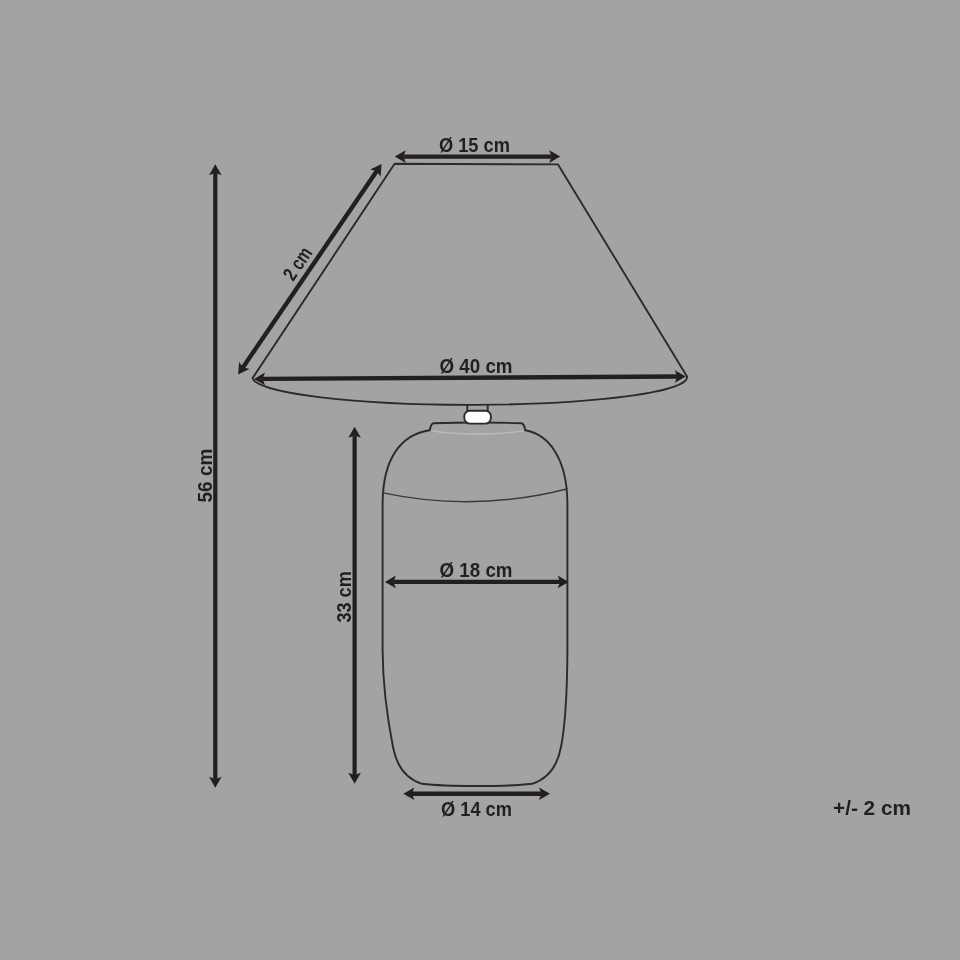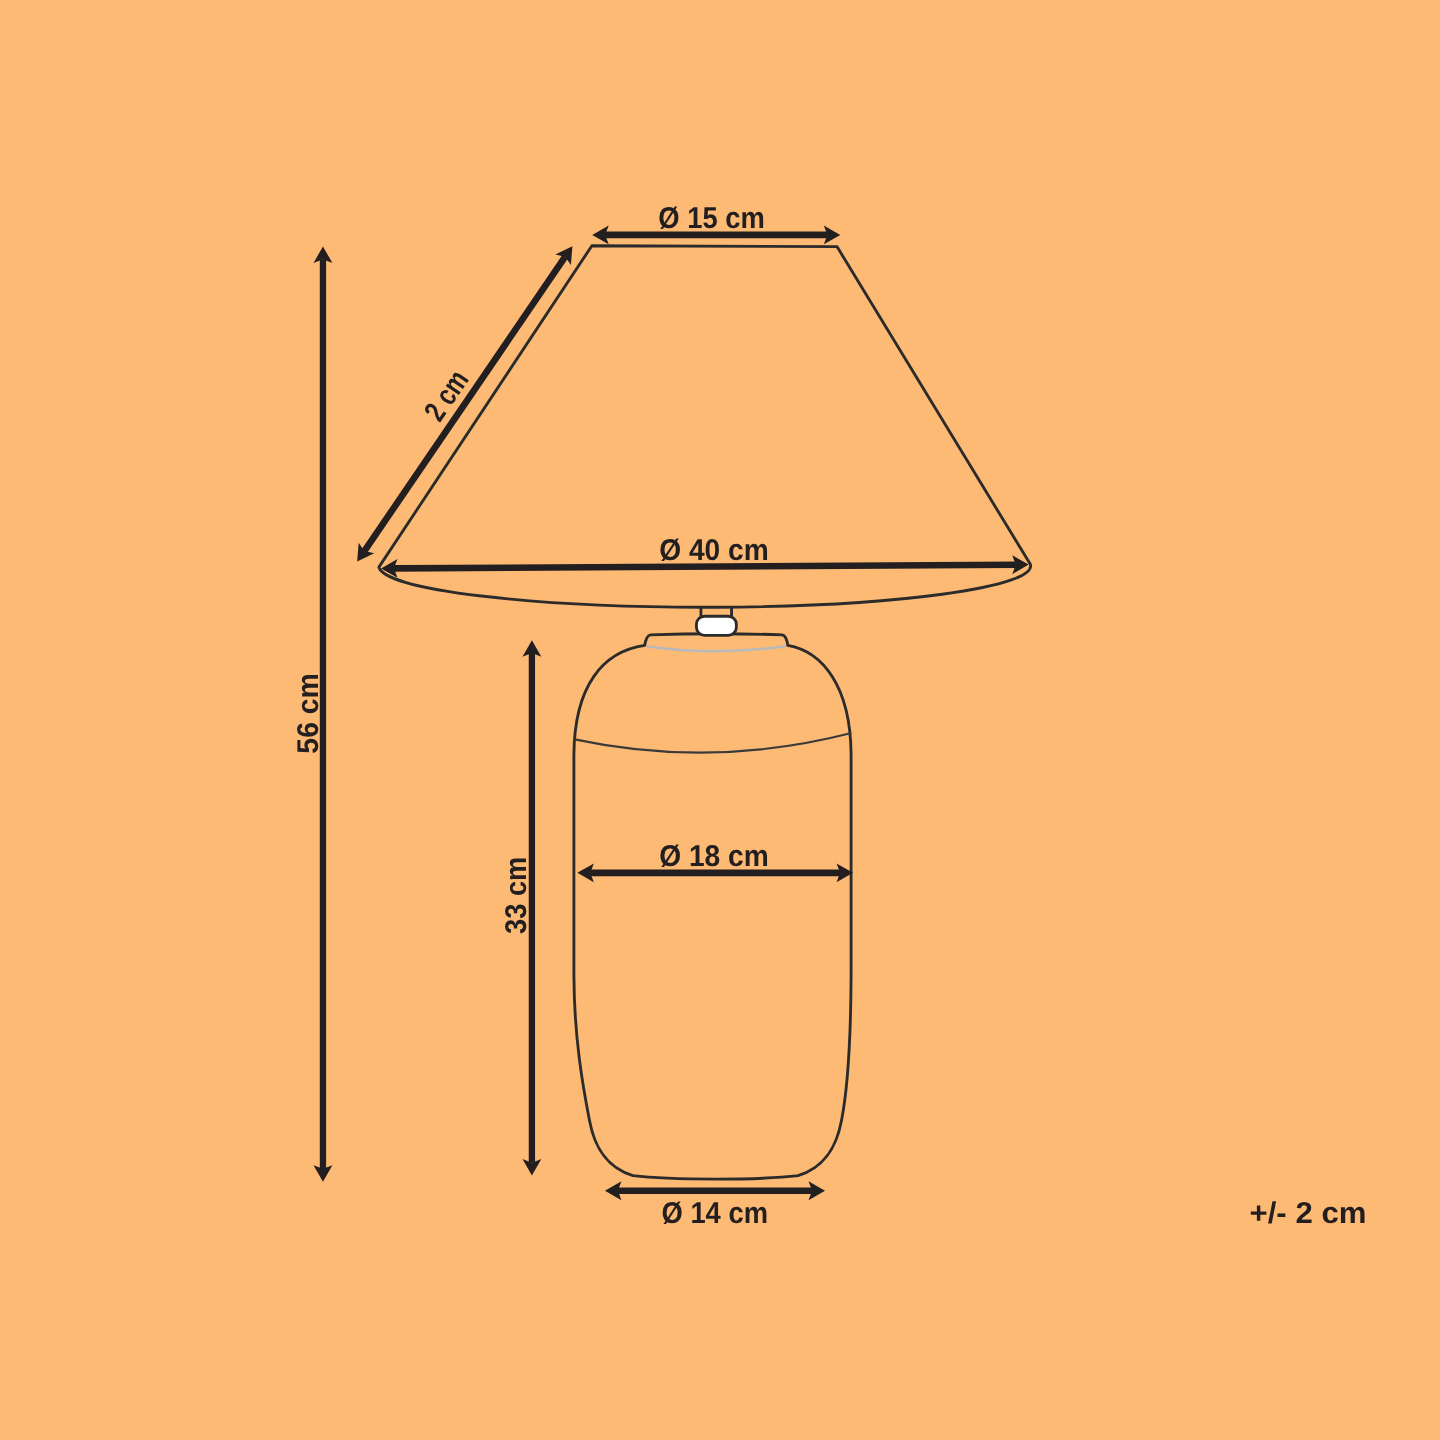--- a/index.html
+++ b/index.html
@@ -1,16 +1,16 @@
 <!DOCTYPE html>
 <html><head>
 <meta charset="utf-8">
 <style>
 html,body{margin:0;padding:0;background:#ffffff;}
-.page{position:relative;width:960px;height:960px;background:#fdba74;overflow:hidden;}
+.page{position:relative;width:960px;height:960px;background:#a3a3a3;overflow:hidden;}
 text{font-family:"Liberation Sans",sans-serif;font-weight:bold;fill:#231f20;font-size:20px;}
 </style>
 </head>
 <body>
 <div class="page">
 <svg width="960" height="960" viewBox="0 0 960 960">
 
 <path d="M394.6,163.8 L558,164.4 L687,376.4 A217.3,27.6 0 0 1 252.6,378.1 Z" fill="none" stroke="#2b2b2b" stroke-width="1.9" stroke-linejoin="round"></path>
 
 <path d="M433.5,423.2

